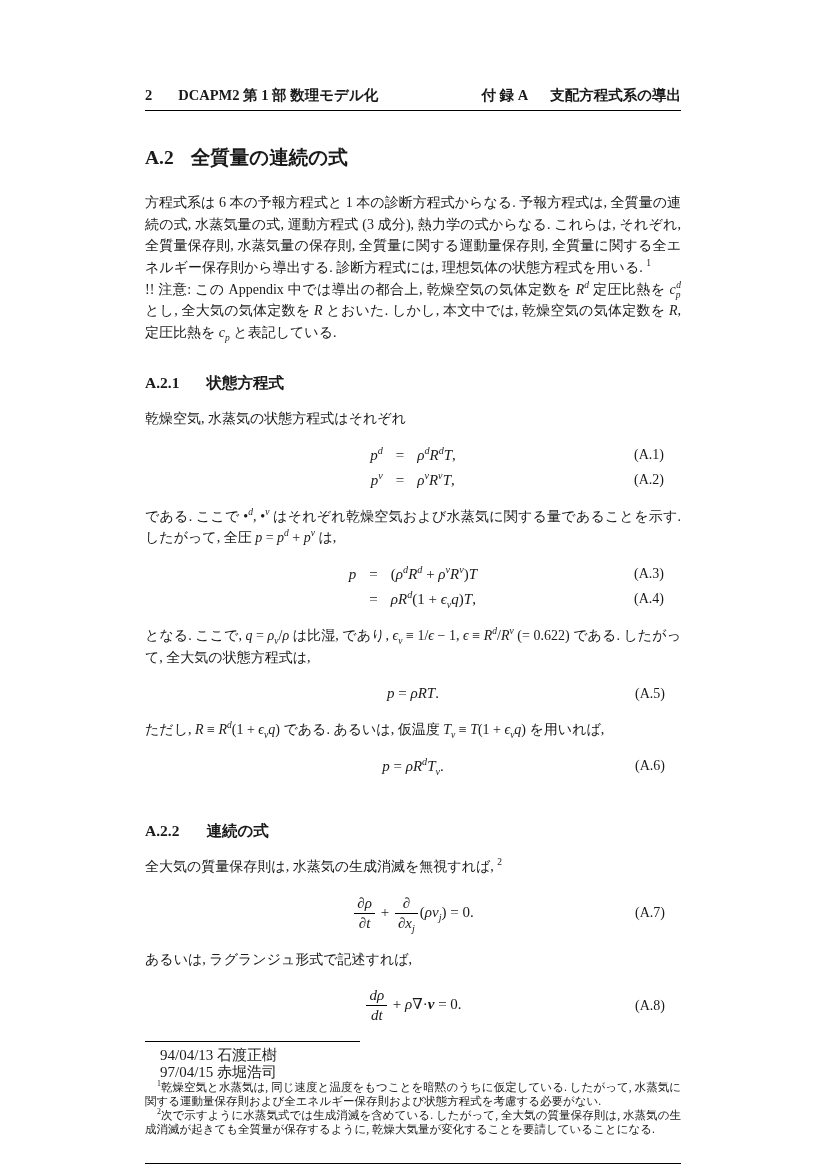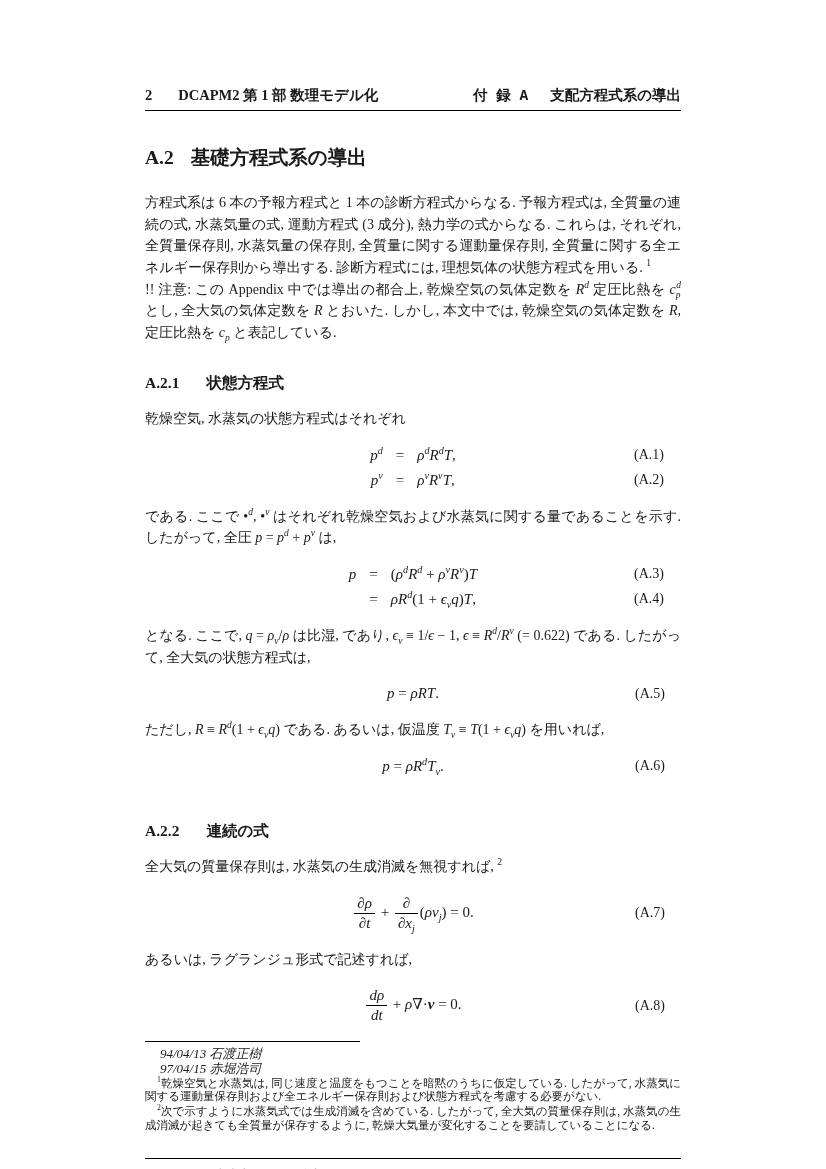--- a/index.html
+++ b/index.html
@@ -15,21 +15,21 @@
     display: flex; flex-direction: column;
   }
   
   .header {
     display: flex; justify-content: space-between; align-items: baseline;
     font-weight: bold; font-size: 14.5px;
     border-bottom: 1px solid #000;
     padding-bottom: 5px;
   }
   .header .pageno { margin-right: 26px; }
-  .header .hright .applabel { margin-right: 22px; font-family: Liberation Mono, monospace; }
+  .header .hright .applabel { margin-right: 22px; }
   
   .sec-heading {
     font-size: 19.5px; font-weight: bold;
     margin: 33px 0 21px 0;
   }
   .sec-heading .num { margin-right: 17px; }
   .sub-heading {
     font-size: 15.5px; font-weight: bold;
     margin: 29px 0 14px 0;
   }
@@ -64,21 +64,21 @@
   .eqsingle .eqlabel {
     position: absolute; right: 16px; top: 50%; transform: translateY(-50%);
     font-size: 14px;
   }
   .frac { display: inline-block; vertical-align: middle; text-align: center; margin: 0 2px; }
   .frac .num { display: block; border-bottom: 1px solid #000; padding: 0 3px 1px 3px; }
   .frac .den { display: block; padding: 1px 3px 0 3px; }
   
   .spacer { flex: 1 1 auto; }
   .footnote-rule { width: 215px; border-top: 1px solid #000; margin-bottom: 5px; }
-  .fn-dates { font-size: 13px; line-height: 1.1; margin-left: 15px; font-style: italic; }
+  .fn-dates { font-size: 15px; line-height: 1.1; margin-left: 15px; }
   .fn { font-size: 11.5px; line-height: 1.18; text-align: justify; text-indent: 12px; margin: 1px 0 0 0; }
   
   .footer-rule { border-top: 1px solid #000; margin-top: 26px; }
   .footer {
     display: flex; justify-content: space-between;
     font-size: 12.5px; margin-top: 8px;
   }
 </style>
 </head>
 <body>
@@ -88,21 +88,21 @@
   <div class="header">
     <div class="hleft">
       <span class="pageno">2</span><span>DCAPM2 第 1 部 数理モデル化</span>
     </div>
     <div class="hright">
       <span class="applabel">付 録 A</span><span>支配方程式系の導出</span>
     </div>
   </div>
 
   <div class="sec-heading">
-    <span class="num">A.2</span><span>基礎方程式系の導出</span>
+    <span class="num">A.2</span><span>全質量の連続の式</span>
   </div>
 
   <p class="para">方程式系は 6 本の予報方程式と 1 本の診断方程式からなる. 予報方程式は, 全質量の連続の式, 水蒸気量の式, 運動方程式 (3 成分), 熱力学の式からなる. これらは, それぞれ, 全質量保存則, 水蒸気量の保存則, 全質量に関する運動量保存則, 全質量に関する全エネルギー保存則から導出する. 診断方程式には, 理想気体の状態方程式を用いる. <sup>1</sup></p>
   <p class="para">!! 注意: この Appendix 中では導出の都合上, 乾燥空気の気体定数を <span class="mi"><span class="it">R</span><sup><span class="it">d</span></sup></span> 定圧比熱を <span class="mi"><span class="it">c</span><sub><span class="it">p</span></sub><sup><span class="it">d</span></sup></span> とし, 全大気の気体定数を <span class="mi"><span class="it">R</span></span> とおいた. しかし, 本文中では, 乾燥空気の気体定数を <span class="mi"><span class="it">R</span></span>, 定圧比熱を <span class="mi"><span class="it">c</span><sub><span class="it">p</span></sub></span> と表記している.</p>
 
   <div class="sub-heading">
     <span class="num">A.2.1</span><span>状態方程式</span>
   </div>
 
   <p class="para">乾燥空気, 水蒸気の状態方程式はそれぞれ</p>

